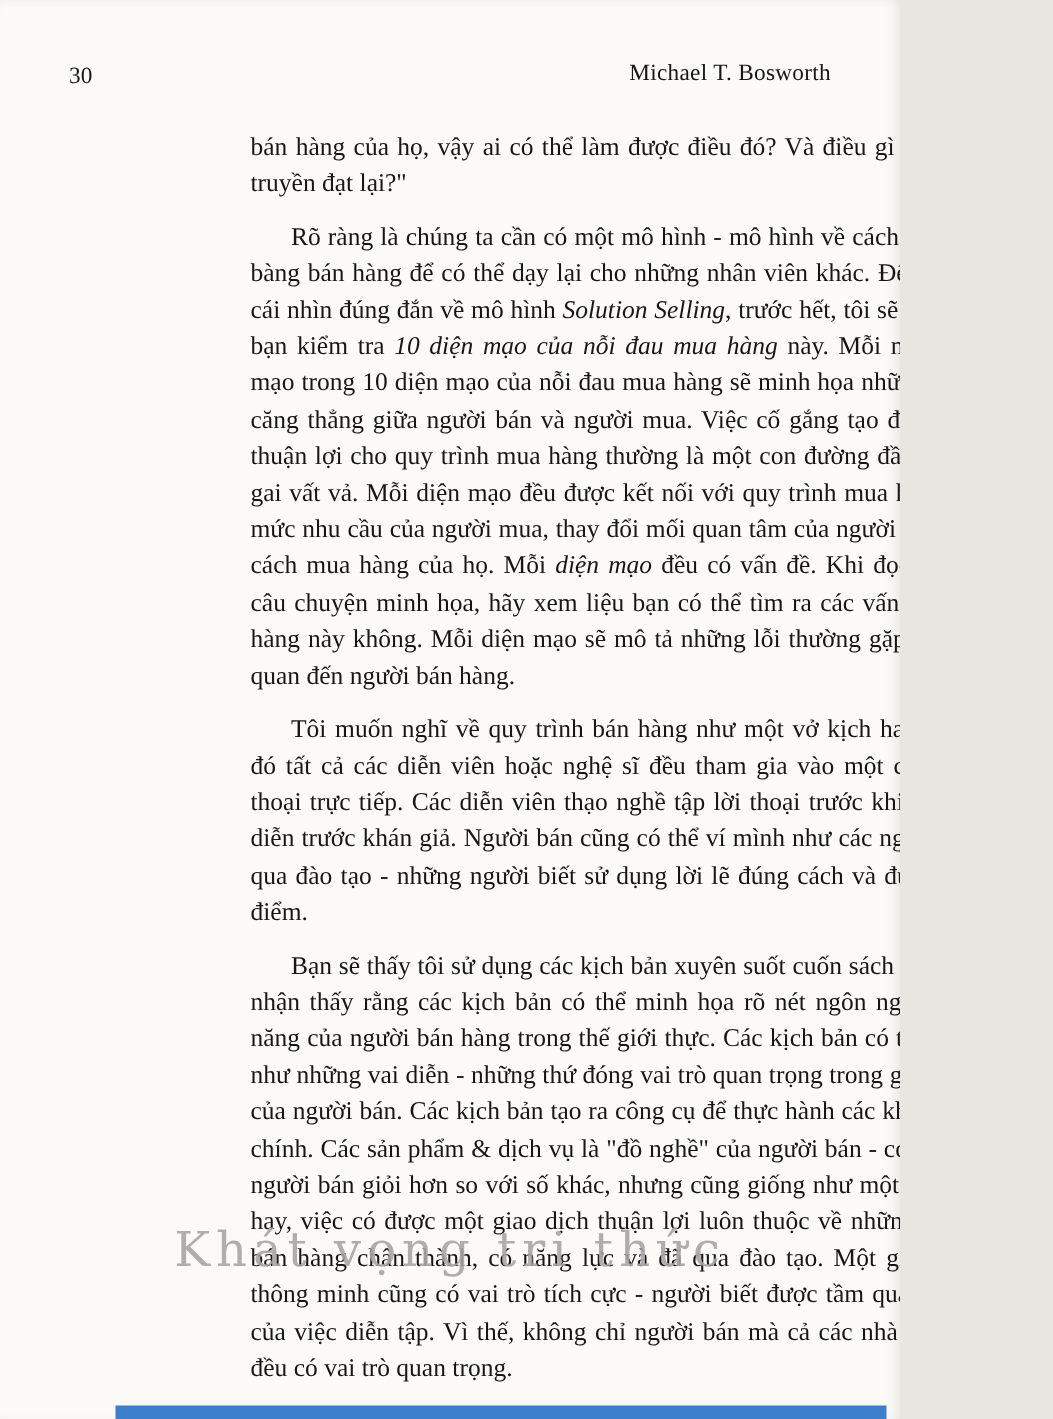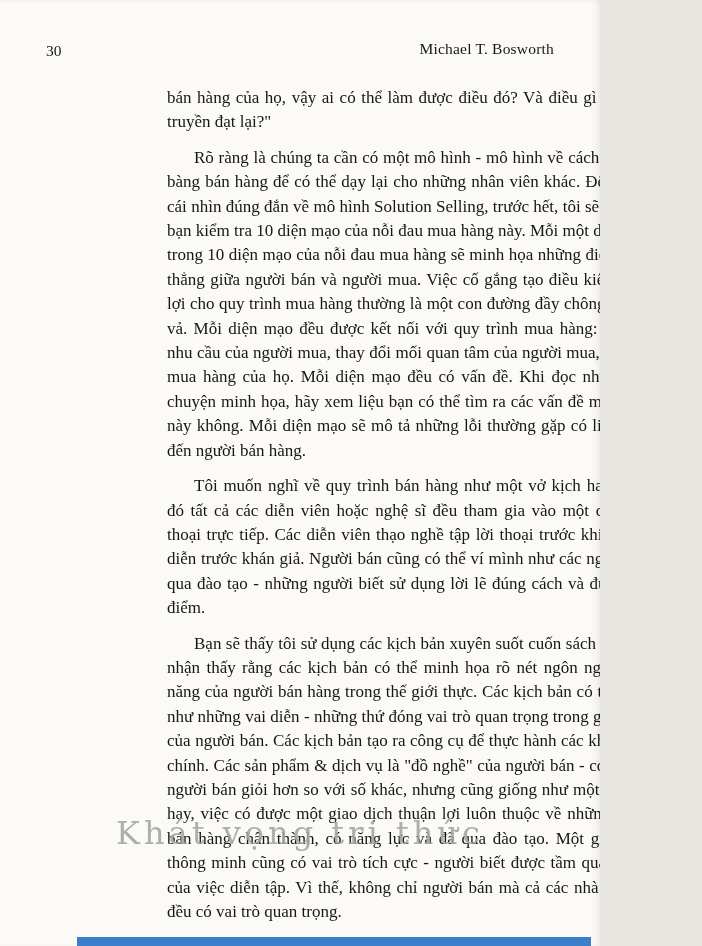--- a/index.html
+++ b/index.html
@@ -14,21 +14,21 @@
   }
   .page-number{position:absolute;left:46px;top:42px;font-size:15.5px;}
   .running-head{position:absolute;right:46px;top:40px;font-size:15.5px;letter-spacing:.2px;}
   .body-text{
     position:absolute;left:167px;top:86px;width:489px;
     text-align:justify;font-size:17px;line-height:24.4px;
   }
   .para{margin:0;}
   .para + .para{margin-top:11px;}
   .para.indent{text-indent:27px;}
-  .it{}
+  .it{font-style:italic;}
   .watermark{position:absolute;left:0;top:816px;width:100%;text-align:center;z-index:5;pointer-events:none;}
   .wm-title{
     font-family:"DejaVu Serif",serif;font-size:86px;line-height:86px;font-weight:bold;
     color:var(--wm,#c6c6c6);opacity:.72;letter-spacing:2px;
     text-shadow:0 1px 0 rgba(255,255,255,.8);
   }
   .wm-subtitle{
     font-family:"DejaVu Serif",serif;font-size:32px;line-height:34px;
     color:var(--wm2,#a6a6a6);opacity:.9;letter-spacing:4px;
   }

